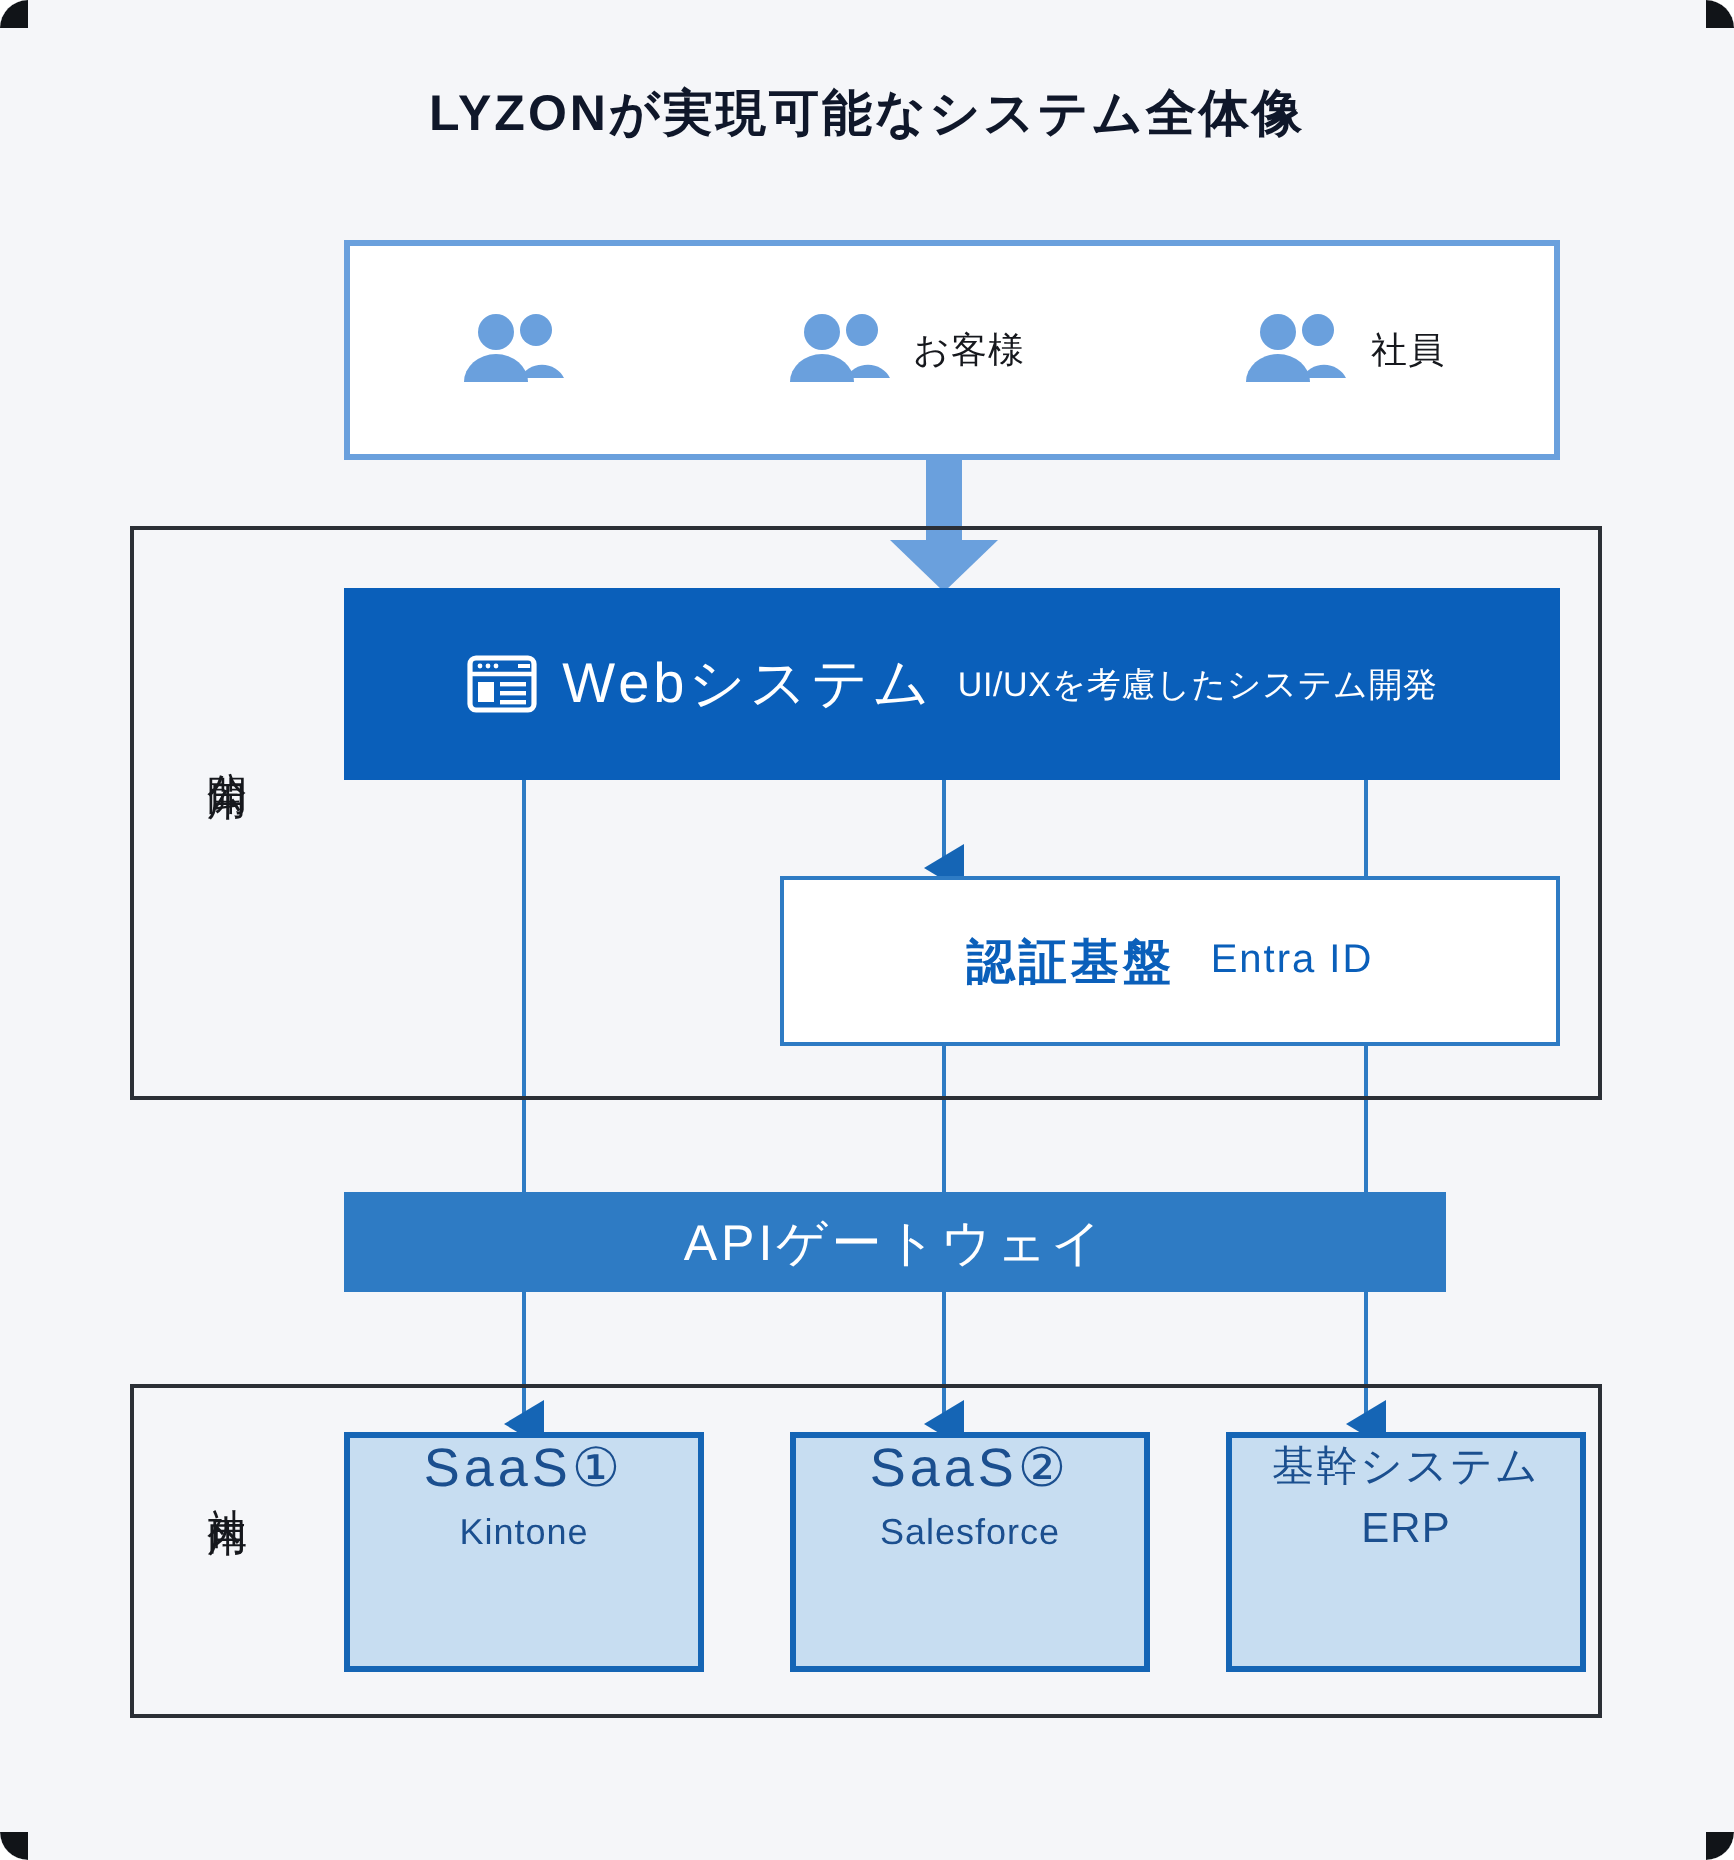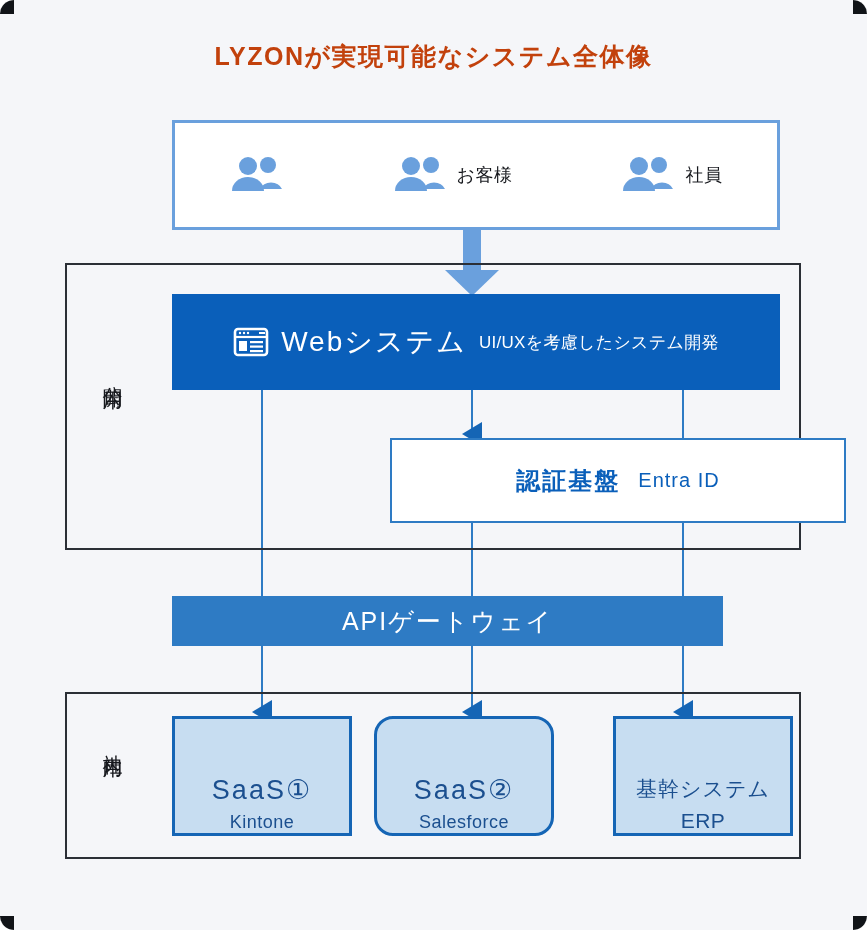--- a/index.html
+++ b/index.html
@@ -43,21 +43,21 @@
 
   .title {
     position: absolute;
     left: 0;
     top: 40px;
     width: 867px;
     text-align: center;
     font-size: 25px;
     font-weight: bold;
     letter-spacing: 1.5px;
-    color: #c2410c;
+    color: #0f172a;
   }
 
   
   .users-box {
     position: absolute;
     left: 172px;
     top: 120px;
     width: 608px;
     height: 110px;
     background: #ffffff;
@@ -124,21 +124,21 @@
     font-size: 17px;
     color: #ffffff;
     letter-spacing: 0.3px;
   }
 
   
   .auth-box {
     position: absolute;
     left: 390px;
     top: 438px;
-    width: 456px;
+    width: 390px;
     height: 85px;
     background: #ffffff;
     border: 2px solid #2e7bc4;
     box-sizing: border-box;
     display: flex;
     align-items: center;
     justify-content: center;
     gap: 18px;
   }
   .auth-title {
@@ -176,25 +176,25 @@
     position: absolute;
     top: 716px;
     width: 180px;
     height: 120px;
     background: #c7ddf1;
     border: 3px solid #1565b5;
     box-sizing: border-box;
     display: flex;
     flex-direction: column;
     align-items: center;
-    justify-content: flex-end;
+    justify-content: flex-start;
     gap: 6px;
   }
   .saas-1 { left: 172px; }
-  .saas-2 { left: 374px; border-radius: 19px; }
+  .saas-2 { left: 395px; }
   .saas-3 { left: 613px; }
   .saas-title {
     font-size: 27px;
     color: #1b4f8f;
     letter-spacing: 2px;
   }
   .saas-title.small { font-size: 21px; letter-spacing: 1px; }
   .saas-sub {
     font-size: 18px;
     color: #1b4f8f;

